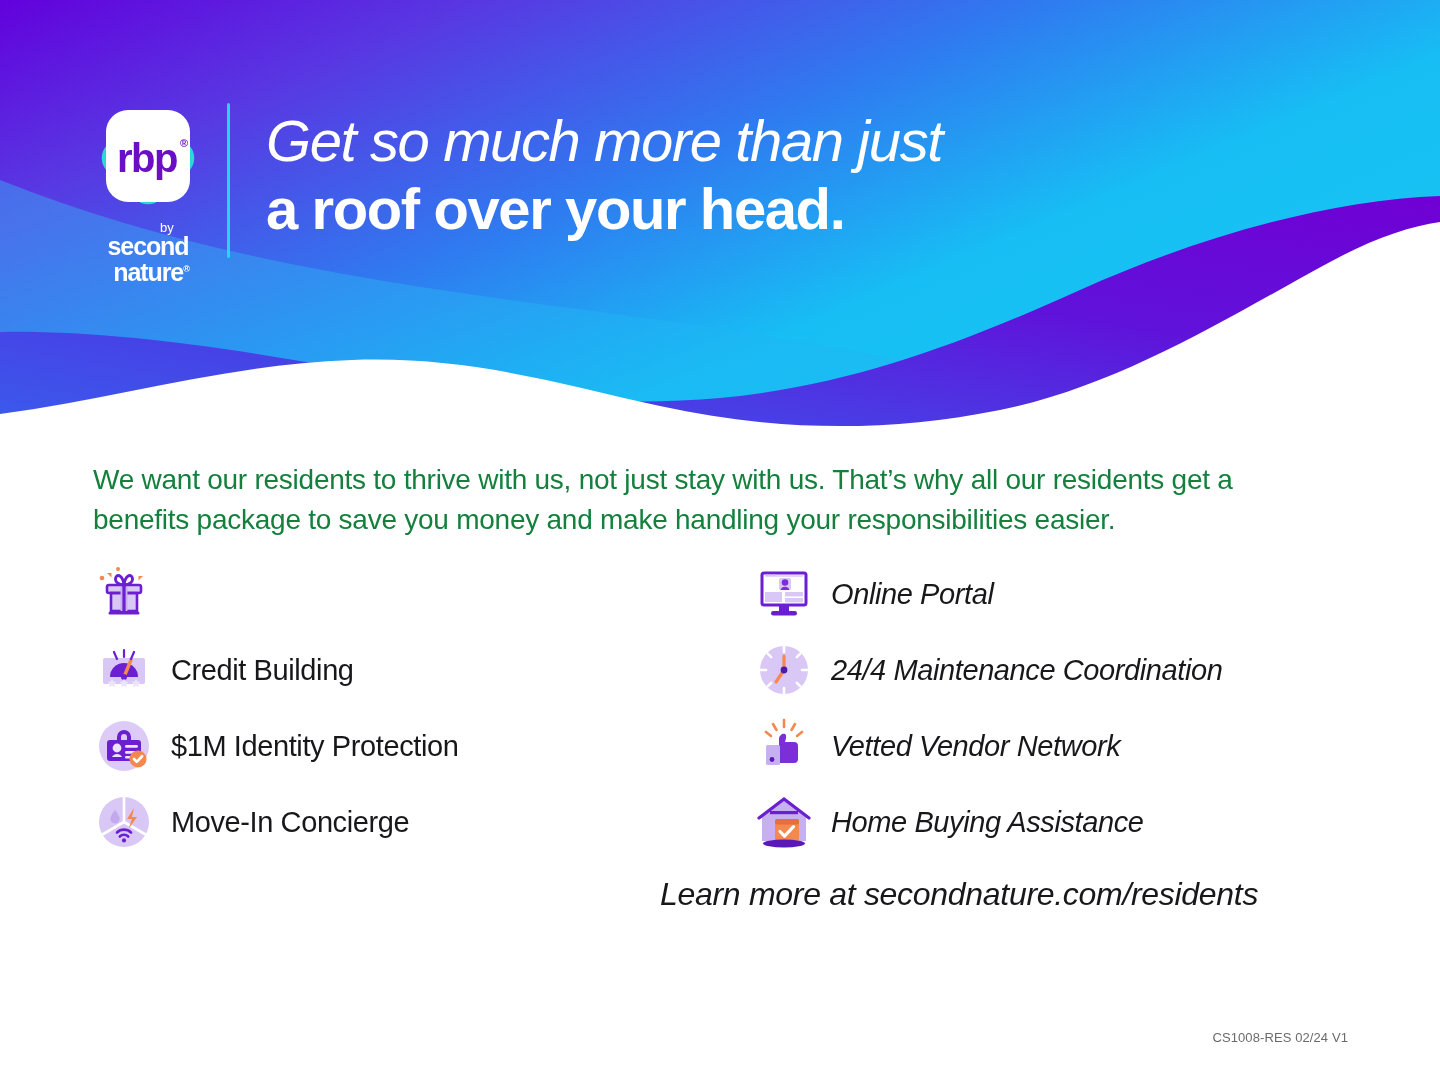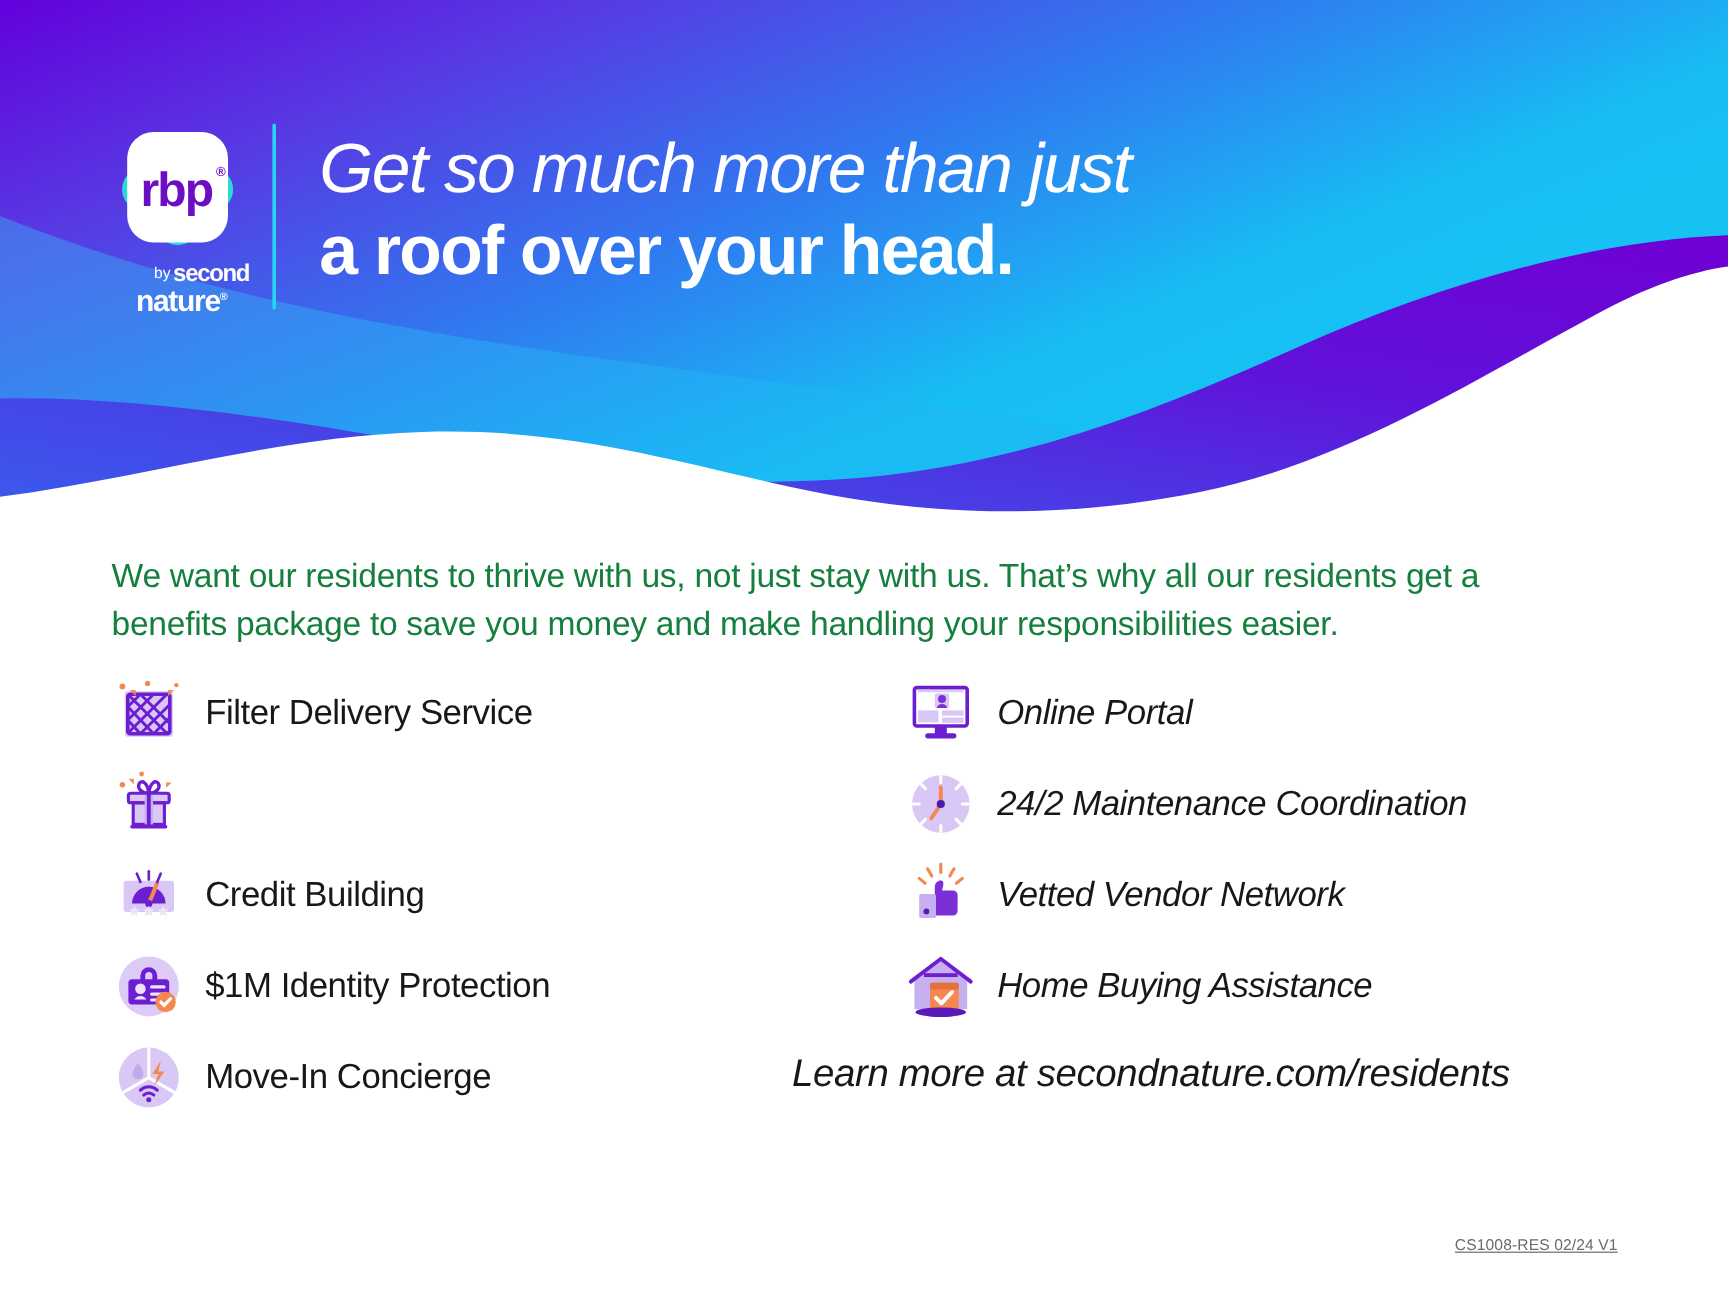--- a/index.html
+++ b/index.html
@@ -46,21 +46,21 @@
     font-weight:400;
     letter-spacing:.1px;
     display:inline-block;
     vertical-align:top;
     margin-right:2px;
     position:relative;
     top:3px;
     padding-left:40px;
   }
   .logo-byline .sn1 {
-    font-size:20px;
+    font-size:25px;
     font-weight:700;
     letter-spacing:-1.1px;
     display:inline-block;
   }
   .logo-byline .sn2 {
     display:block;
     font-size:25px;
     font-weight:700;
     letter-spacing:-1.1px;
     margin-top:1px;
@@ -157,21 +157,20 @@
     white-space:nowrap;
   }
 
   .footer-code {
     position:absolute;
     right:92px; top:1030px;
     font-size:13px;
     color:#6B6B6B;
     letter-spacing:.1px;
     white-space:nowrap;
-    text-decoration:underline;
   }
 </style>
 </head>
 <body>
 
 <div class="header">
   <svg class="header-svg" viewBox="0 0 1440 440" preserveAspectRatio="none">
     <defs>
       <linearGradient id="gMain" x1="0" y1="0" x2="1" y2="0.72">
         <stop offset="0" stop-color="#6201DC"></stop>
@@ -238,40 +237,20 @@
     <span class="l2">a roof over your head.</span>
   </div>
 </div>
 
 <p class="intro">We want our residents to thrive with us, not just stay with us. That’s why all our residents get a benefits package to save you money and make handling your responsibilities easier.</p>
 
 <div class="benefits">
 
   <div class="col col-left">
 
-    <div class="item">
-      <span class="item-icon">
-        <svg viewBox="0 0 62 62">
-          <rect x="11" y="13" width="40" height="38" rx="2" fill="#D9C7F5"></rect>
-          <rect x="13.5" y="15.5" width="35" height="33" rx="2" fill="none" stroke="#6B1FD1" stroke-width="3"></rect>
-          <g stroke="#6B1FD1" stroke-width="2.4" fill="none">
-            <path d="M13.5,26 L24,15.5 M13.5,37 L35,15.5 M13.5,48 L46,15.5 M24,48.5 L48.5,24 M35,48.5 L48.5,35 M46,48.5 L48.5,46"></path>
-            <path d="M24,15.5 L48.5,40 M13.5,15.5 L46,48 M13.5,26 L35,48.5 M13.5,37 L24,48.5"></path>
-          </g>
-          <g fill="#F5884F">
-            <circle cx="9" cy="9" r="2.4"></circle>
-            <circle cx="30" cy="6.5" r="2.2"></circle>
-            <path d="M15,12 l5,0 l0,5 z" opacity="0.95"></path>
-            <path d="M52,12 l-5,0 l0,5 z" opacity="0.95"></path>
-            <circle cx="54" cy="8" r="1.8"></circle>
-          </g>
-        </svg>
-      </span>
-      <span class="item-label">Filter Delivery Service</span>
-    </div>
 
     <div class="item">
       <span class="item-icon">
         <svg viewBox="0 0 62 62">
           <rect x="17" y="25" width="28" height="22" rx="1.5" fill="#D9C7F5"></rect>
           <rect x="14" y="22" width="34" height="8" rx="2" fill="#D9C7F5" stroke="#6B1FD1" stroke-width="2.6"></rect>
           <rect x="18" y="30" width="26" height="18" fill="none" stroke="#6B1FD1" stroke-width="2.6"></rect>
           <rect x="27.5" y="22" width="7" height="26" fill="#C5ADF0"></rect>
           <path d="M31,22 L31,50" stroke="#6B1FD1" stroke-width="3.2"></path>
           <path d="M31,22 C25,22 21,18 23,14 C25,10.5 30,13 31,22 Z" fill="none" stroke="#6B1FD1" stroke-width="2.8"></path>
@@ -388,21 +367,21 @@
             <path d="M14.7,14.7 L18.2,18.2"></path>
             <path d="M43.8,43.8 L47.3,47.3"></path>
             <path d="M14.7,47.3 L18.2,43.8"></path>
             <path d="M43.8,18.2 L47.3,14.7"></path>
           </g>
           <path d="M31,31 L31,17" stroke="#F5884F" stroke-width="3.2" stroke-linecap="round"></path>
           <path d="M31,31 L23,43" stroke="#F5884F" stroke-width="3.2" stroke-linecap="round"></path>
           <circle cx="31" cy="31" r="3.4" fill="#4B1BAE"></circle>
         </svg>
       </span>
-      <span class="item-label">24/2 Maintenance Coordination</span>
+      <span class="item-label">24/4 Maintenance Coordination</span>
     </div>
 
     <div class="item">
       <span class="item-icon">
         <svg viewBox="0 0 62 62">
           <g stroke="#F5884F" stroke-width="2.6" stroke-linecap="round">
             <path d="M31,5 L31,12"></path>
             <path d="M20,9 L23.5,15"></path>
             <path d="M42,9 L38.5,15"></path>
             <path d="M13,17 L18,21"></path>

